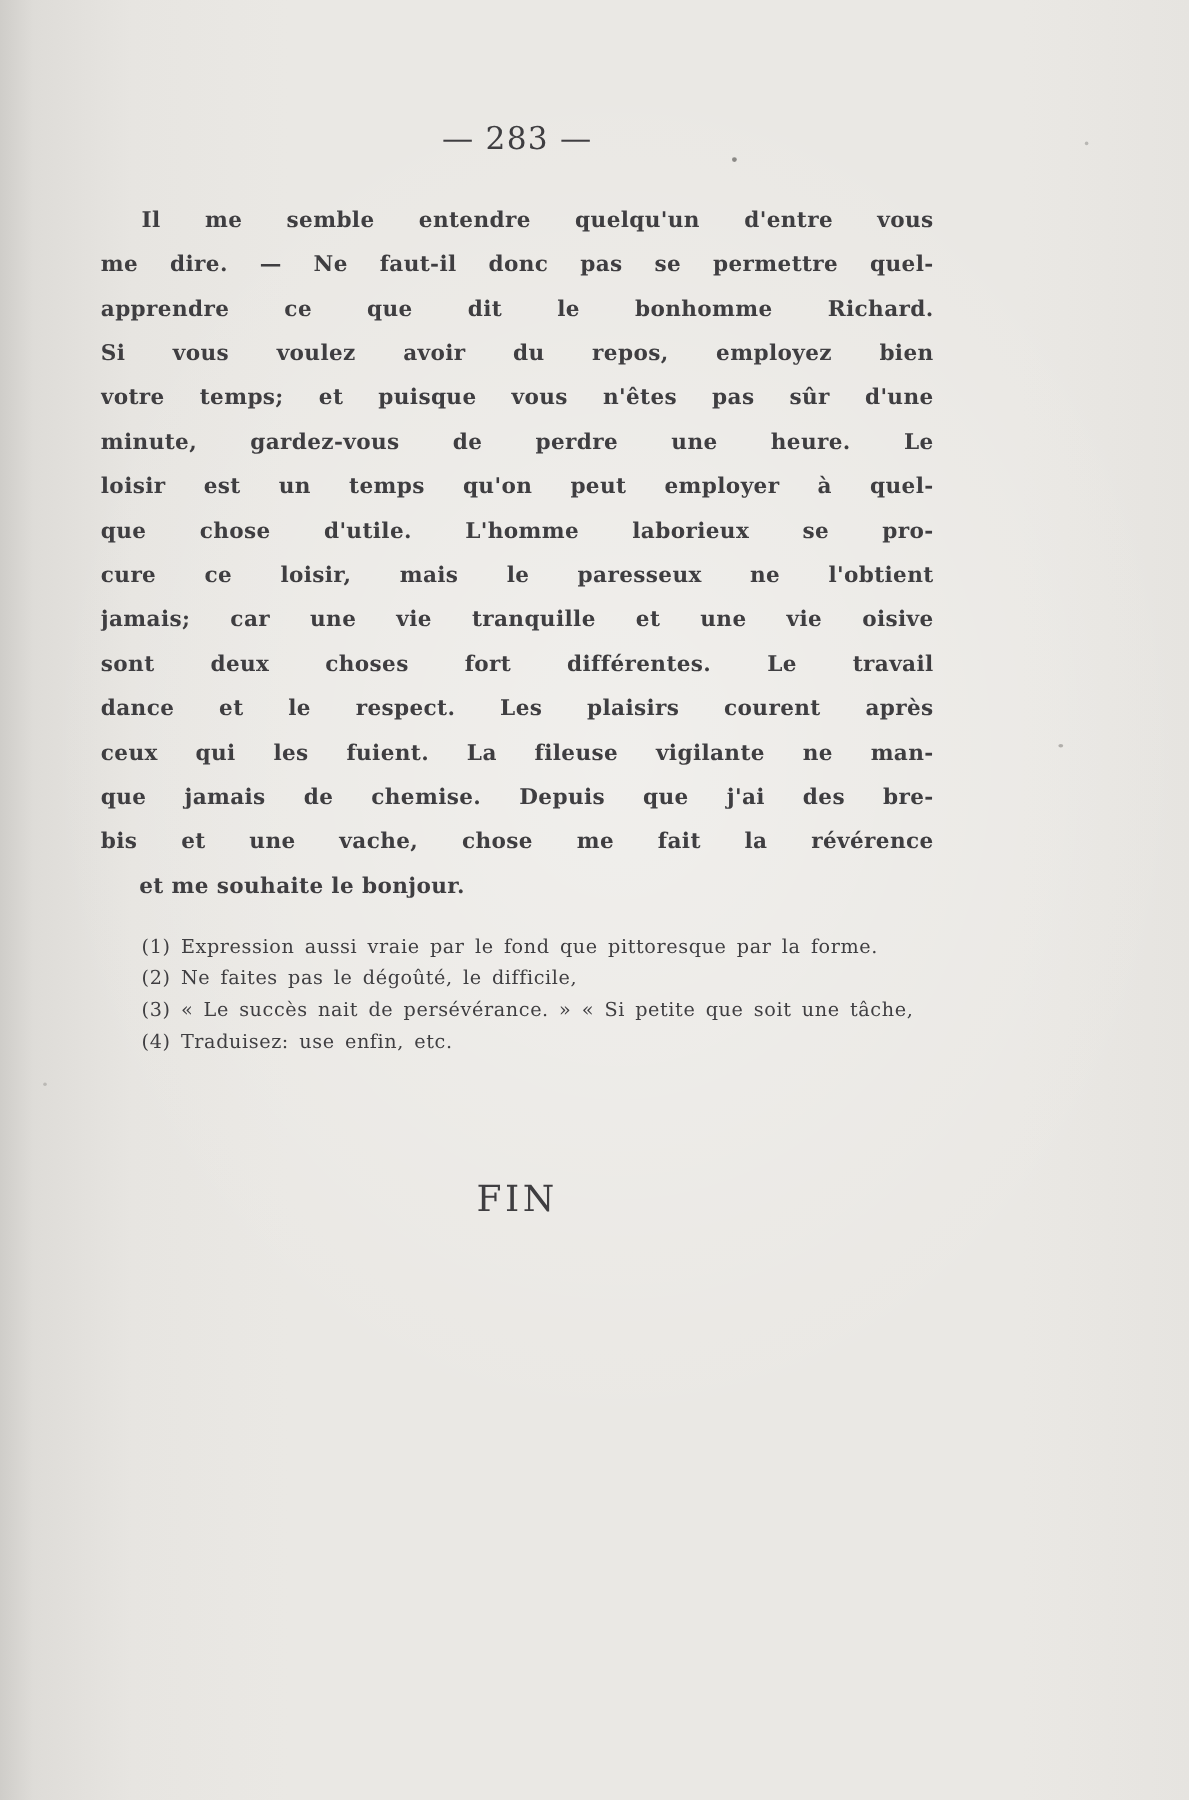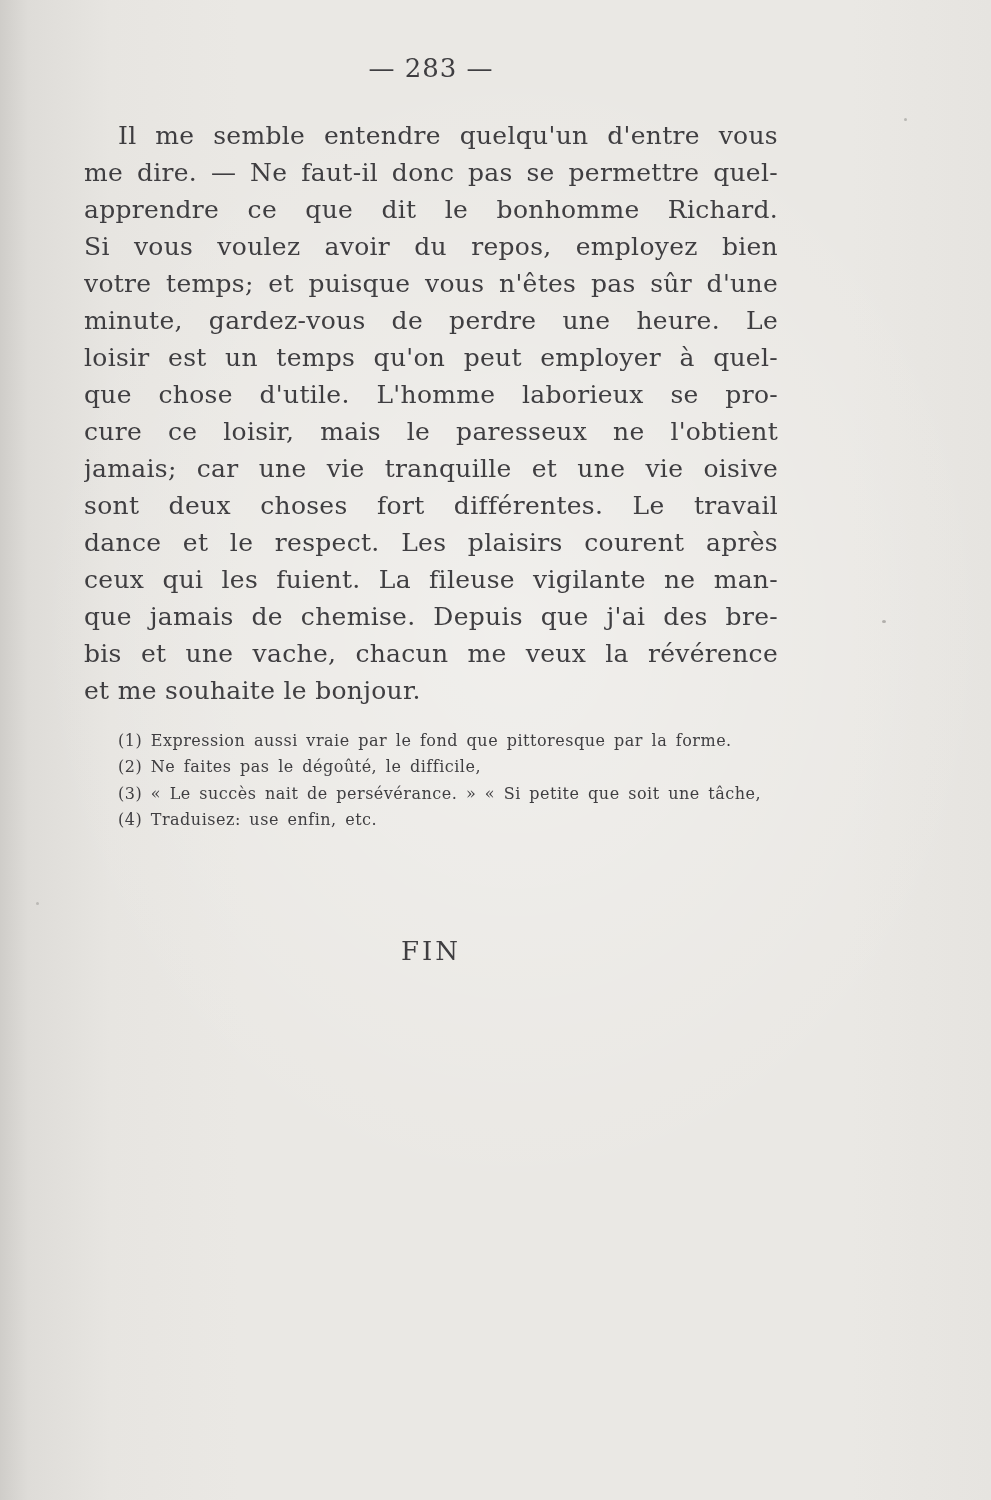--- a/index.html
+++ b/index.html
@@ -17,68 +17,70 @@
   }
   .page {
     position: absolute;
     inset: 0;
     
     background:
       radial-gradient(ellipse 70% 55% at 52% 42%, rgba(255,255,255,0.30), rgba(255,255,255,0) 70%),
       linear-gradient(90deg, #cfcdc9 0px, #dedcd8 28px, #e7e5e1 110px, #eae8e4 240px, #eae8e4 86%, #e6e4e0 100%),
       linear-gradient(180deg, #e2e0dc 0px, #e9e7e3 60px, #e9e7e3 94%, #e4e2de 100%);
     box-sizing: border-box;
-    padding: 50px 0 0 84px;
+    padding: 98px 0 0 84px;
   }
   .text-block {
     width: 694px;
   }
   .page-number {
     text-align: center;
     font-size: 26px;
     line-height: 37px;
     letter-spacing: 1px;
     margin-bottom: 30px;
   }
   .body-line {
-    font-size: 25px;
+    font-size: 18px;
     line-height: 37px;
     letter-spacing: 0.3px;
     text-align: justify;
     text-align-last: justify;
     white-space: normal;
     height: 37px;
     overflow: hidden;
+    font-weight: bold;
   }
   .body-line.indent {
     text-indent: 34px;
   }
   .body-line.last {
     text-align: center;
     text-align-last: left;
+    margin-left: 32px;
   }
   .footnotes {
     margin-top: 19px;
   }
   .footnote-line {
     font-size: 16px;
     line-height: 26.3px;
     letter-spacing: 0.5px;
     word-spacing: 3px;
     text-align: left;
     height: 26.3px;
     overflow: hidden;
   }
   .footnote-line.indent {
     text-indent: 34px;
   }
   .fin {
     margin-top: 100px;
     text-align: center;
-    font-size: 26px;
+    font-size: 30px;
     letter-spacing: 3px;
     line-height: 37px;
   }
   .speck {
     position: absolute;
     background: rgba(60,58,56,0.55);
     border-radius: 50%;
   }
   .speck.s1 { left: 610px; top: 131px; width: 4px; height: 4px; }
   .speck.s2 { left: 904px; top: 118px; width: 3px; height: 3px; opacity: 0.5; }
@@ -101,21 +103,21 @@
       <div class="body-line">votre temps; et puisque vous n'êtes pas sûr d'une</div>
       <div class="body-line">minute, gardez-vous de perdre une heure. Le</div>
       <div class="body-line">loisir est un temps qu'on peut employer à quel-</div>
       <div class="body-line">que chose d'utile. L'homme laborieux se pro-</div>
       <div class="body-line">cure ce loisir, mais le paresseux ne l'obtient</div>
       <div class="body-line">jamais; car une vie tranquille et une vie oisive</div>
       <div class="body-line">sont deux choses fort différentes. Le travail</div>
       <div class="body-line">dance et le respect. Les plaisirs courent après</div>
       <div class="body-line">ceux qui les fuient. La fileuse vigilante ne man-</div>
       <div class="body-line">que jamais de chemise. Depuis que j'ai des bre-</div>
-      <div class="body-line">bis et une vache, chacun me veux la révérence</div>
+      <div class="body-line">bis et une vache, chose me fait la révérence</div>
       <div class="body-line last">et me souhaite le bonjour.</div>
     </div>
 
     <div class="footnotes">
       <div class="footnote-line indent">(1) Expression aussi vraie par le fond que pittoresque par la forme.</div>
       <div class="footnote-line indent">(2) Ne faites pas le dégoûté, le difficile,</div>
       <div class="footnote-line indent">(3) « Le succès nait de persévérance. » « Si petite que soit une tâche, on</div>
       <div class="footnote-line indent">(4) Traduisez: use enfin, etc.</div>
     </div>
 

